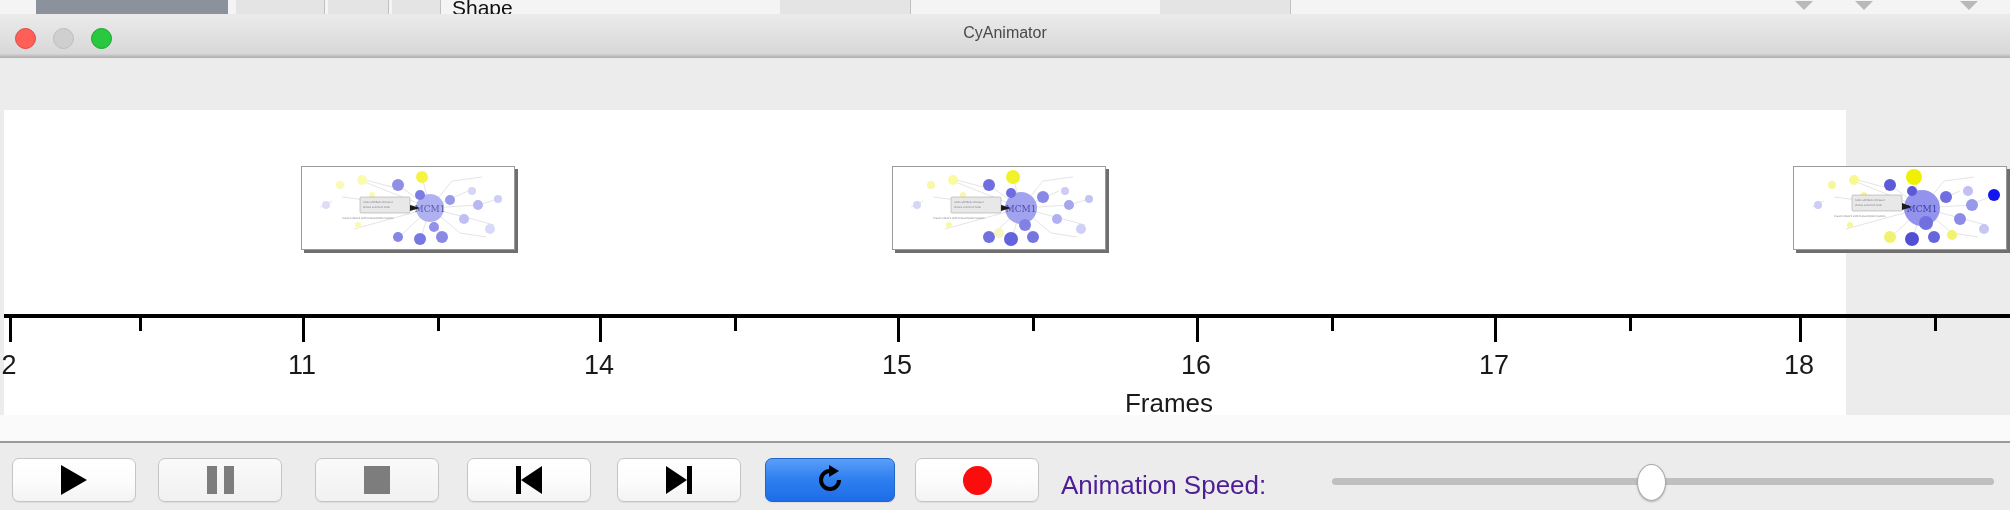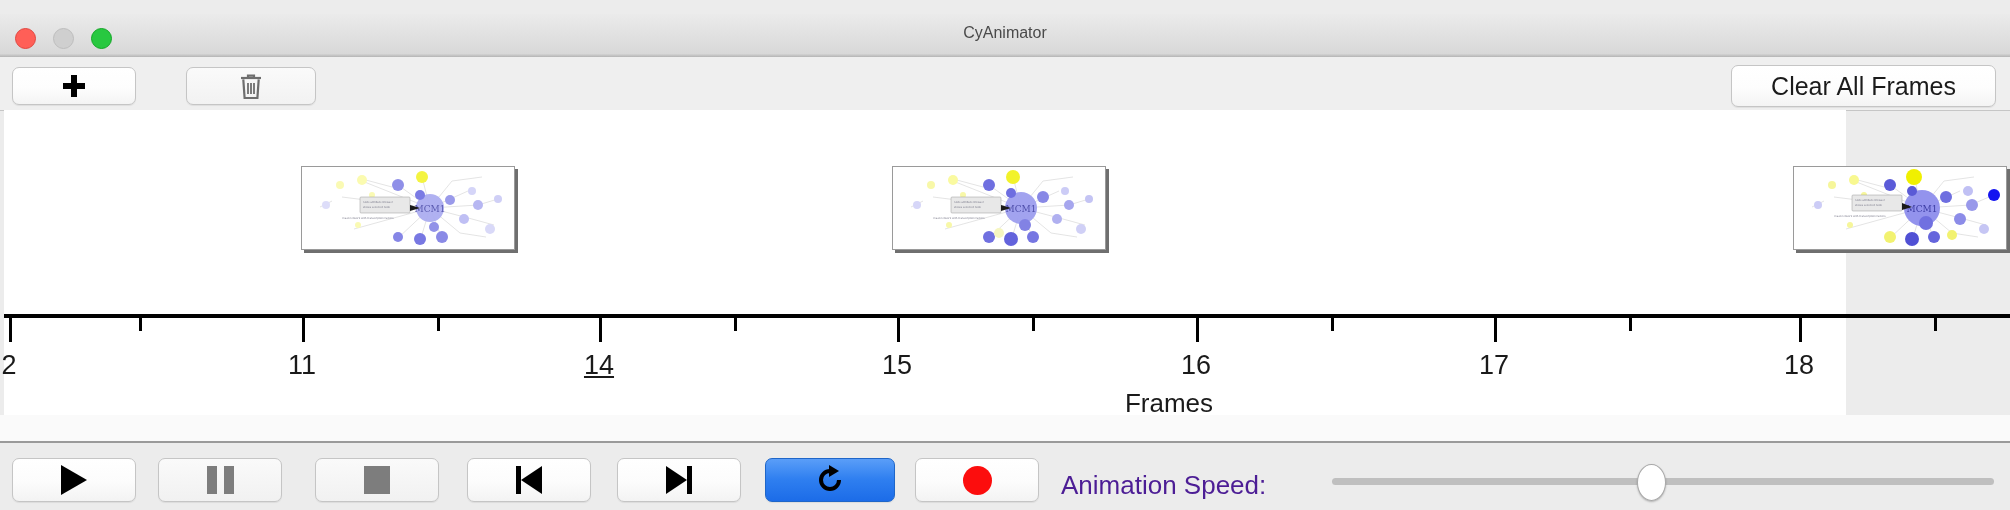--- a/index.html
+++ b/index.html
@@ -249,42 +249,40 @@
     border: 1px solid #a8a8a8;
     box-shadow: 0 1px 2px rgba(0,0,0,.25);
     cursor: default;
   }
 </style>
 </head>
 <body>
 
 <div id="app">
 
+  <div class="bg-strip">
+    <div class="bg-dark"></div>
+    <div class="bg-chip" style="left:236px;width:88px;"></div>
+    <div class="bg-chip" style="left:328px;width:60px;"></div>
+    <div class="bg-chip" style="left:392px;width:48px;"></div>
+    <div class="bg-chip" style="left:780px;width:130px;"></div>
+    <div class="bg-chip" style="left:1160px;width:130px;"></div>
+    <div class="bg-shape-text">Shape</div>
+    <div class="bg-tri" style="left:1795px;"></div>
+    <div class="bg-tri" style="left:1855px;"></div>
+    <div class="bg-tri" style="left:1960px;"></div>
+  </div>
 
   <div class="titlebar">
     <div class="traffic close"></div>
     <div class="traffic min"></div>
     <div class="traffic max"></div>
     <div class="window-title">CyAnimator</div>
   </div>
 
-  <div class="toolbar">
-    <div class="tbtn" id="add-frame-button">
-      <span class="plus-icon"></span>
-    </div>
-    <div class="tbtn flat" id="delete-frame-button">
-      <svg width="24" height="27" viewBox="0 0 24 27">
-        <path d="M2 5 H22" stroke="#6e6e6e" stroke-width="2.2" fill="none"></path>
-        <path d="M9 5 V2.6 H15 V5" stroke="#6e6e6e" stroke-width="2.2" fill="none"></path>
-        <path d="M4.3 6.4 L5.6 25 H18.4 L19.7 6.4" stroke="#6e6e6e" stroke-width="2.2" fill="none"></path>
-        <path d="M9 10 V21 M12 10 V21 M15 10 V21" stroke="#6e6e6e" stroke-width="1.8" fill="none"></path>
-      </svg>
-    </div>
-    <div class="tbtn" id="clear-frames-button">Clear All Frames</div>
-  </div>
 
   <div class="timeline-panel">
 
     <div class="frame" style="left:297px;">
       <svg class="net" viewBox="0 0 212 82">
         <rect width="212" height="82" fill="#ffffff"></rect>
         <g stroke="#c9c9c9" stroke-width="0.5" fill="none">
           <path d="M128 41 L60 14 M128 41 L40 30 M128 41 L52 62 M128 41 L95 72 M128 41 L118 74 M128 41 L140 72 M128 41 L158 66 M128 41 L170 52 M128 41 L176 38 M128 41 L166 24 M128 41 L150 14 M128 41 L120 10 M128 41 L96 18 M90 20 L60 12 M30 34 L18 40 M176 38 L196 32 M170 52 L192 58 M150 14 L180 10 M158 66 L184 70"></path>
         </g>
         <g>
@@ -415,21 +413,21 @@
     <div class="tick minor" style="left:1028px;"></div>
     <div class="tick major" style="left:1192px;"></div>
     <div class="tick minor" style="left:1327px;"></div>
     <div class="tick major" style="left:1490px;"></div>
     <div class="tick minor" style="left:1625px;"></div>
     <div class="tick major" style="left:1795px;"></div>
     <div class="tick minor" style="left:1930px;"></div>
 
     <div class="tick-label" style="left:5px;">2</div>
     <div class="tick-label" style="left:298px;">11</div>
-    <div class="tick-label" style="left:595px;text-decoration:underline;">14</div>
+    <div class="tick-label" style="left:595px;">14</div>
     <div class="tick-label" style="left:893px;">15</div>
     <div class="tick-label" style="left:1192px;">16</div>
     <div class="tick-label" style="left:1490px;">17</div>
     <div class="tick-label" style="left:1795px;">18</div>
 
     <div class="axis-title" style="left:1165px;">Frames</div>
   </div>
 
   <div class="scroll-track">
     

